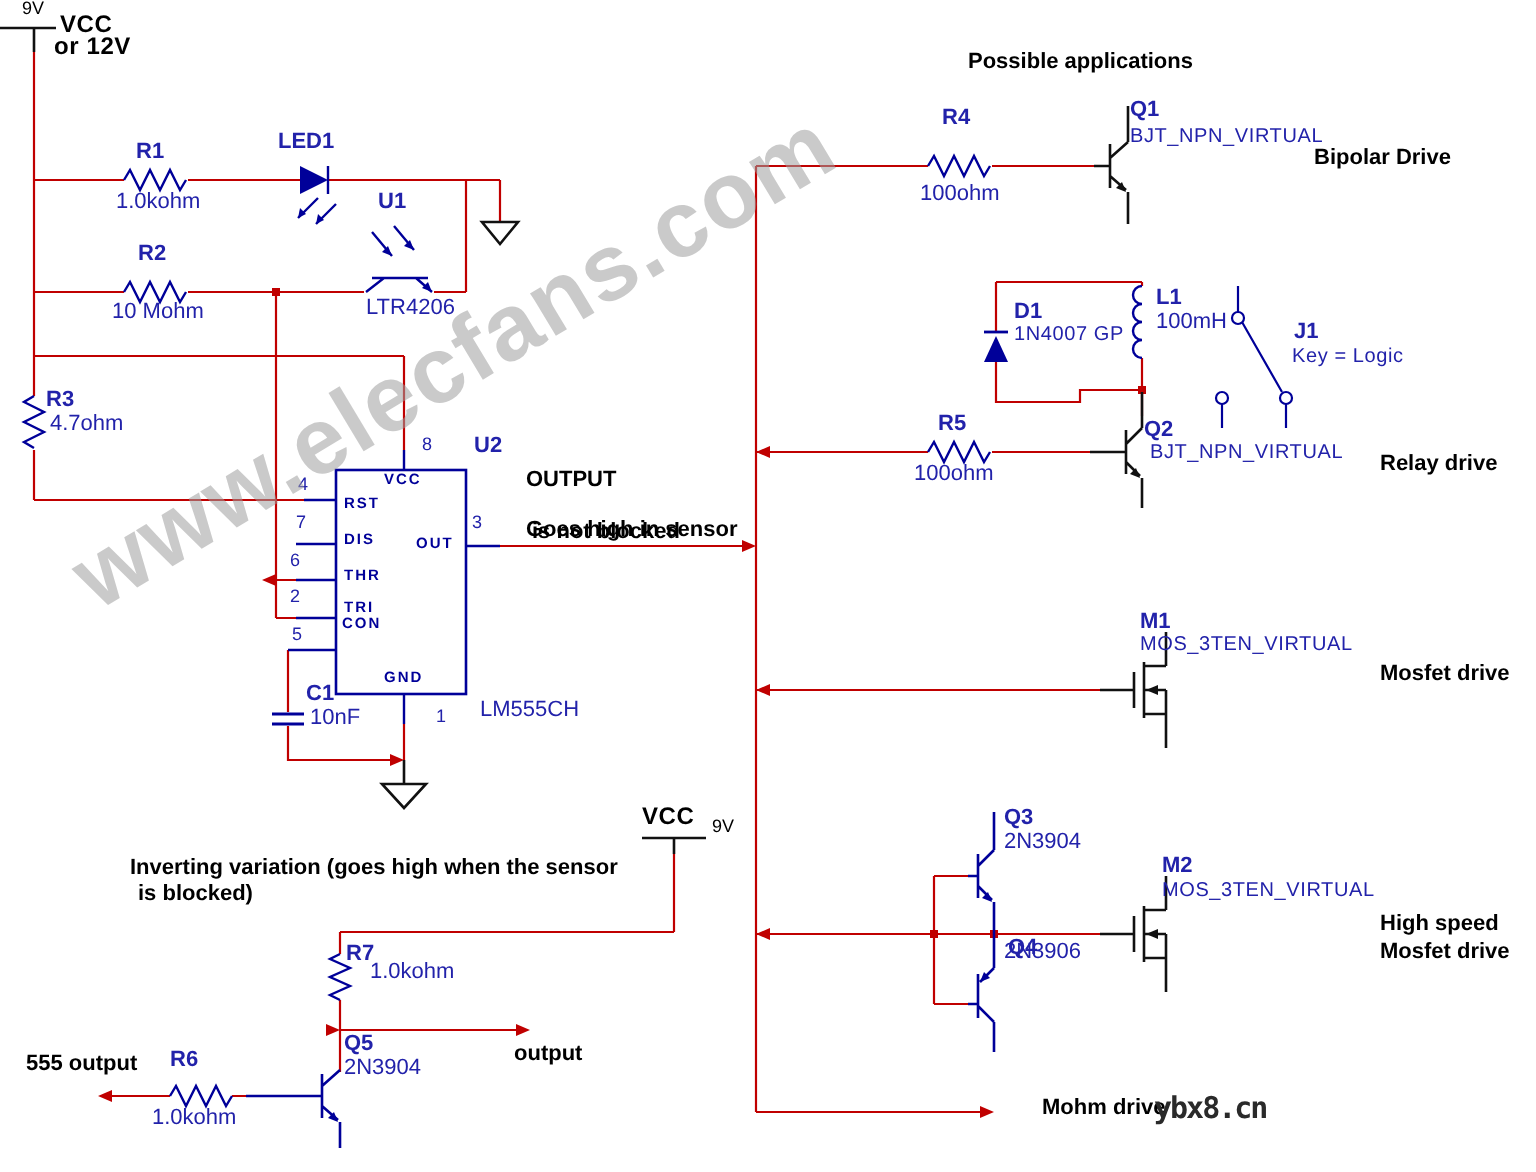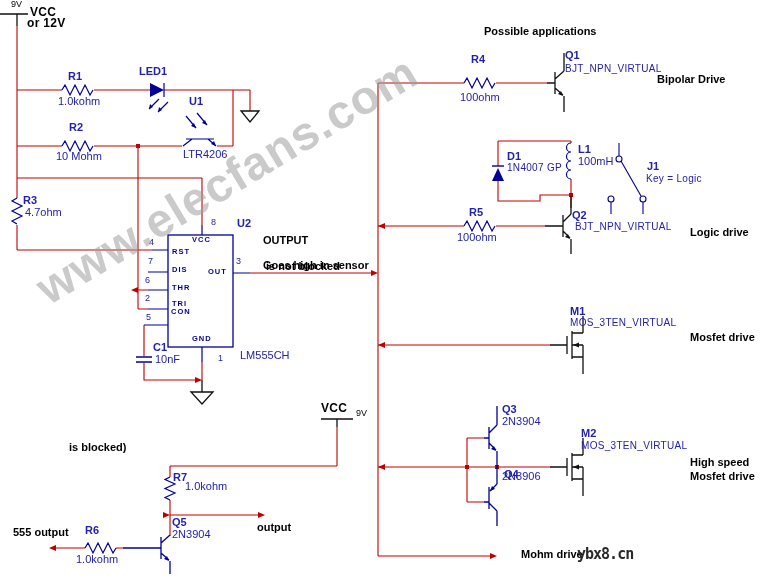--- a/index.html
+++ b/index.html
@@ -200,38 +200,39 @@
 <span class="lbl bl" style="left:507px;top:151px">D1</span>
 <span class="lbl bv10" style="left:507px;top:163px">1N4007 GP</span>
 <span class="lbl bl" style="left:578px;top:144px">L1</span>
 <span class="lbl bv" style="left:578px;top:156px">100mH</span>
 <span class="lbl bl" style="left:647px;top:161px">J1</span>
 <span class="lbl bv10" style="left:646px;top:174px">Key = Logic</span>
 <span class="lbl bl" style="left:469px;top:207px">R5</span>
 <span class="lbl bv" style="left:457px;top:232px">100ohm</span>
 <span class="lbl bl" style="left:572px;top:210px">Q2</span>
 <span class="lbl bv10" style="left:575px;top:222px">BJT_NPN_VIRTUAL</span>
-<span class="lbl t" style="left:690px;top:227px">Logic drive</span>
+<span class="lbl t" style="left:690px;top:227px">Relay drive</span>
 
 <span class="lbl bl" style="left:570px;top:306px">M1</span>
 <span class="lbl bv10" style="left:570px;top:318px">MOS_3TEN_VIRTUAL</span>
 <span class="lbl t" style="left:690px;top:332px">Mosfet drive</span>
 
 <span class="lbl bl" style="left:502px;top:404px">Q3</span>
 <span class="lbl bv" style="left:502px;top:416px">2N3904</span>
 <span class="lbl bl" style="left:504px;top:469px">Q4</span>
 <span class="lbl bv" style="left:502px;top:471px">2N3906</span>
 <span class="lbl bl" style="left:581px;top:428px">M2</span>
 <span class="lbl bv10" style="left:581px;top:441px">MOS_3TEN_VIRTUAL</span>
 <span class="lbl t" style="left:690px;top:457px">High speed</span>
 <span class="lbl t" style="left:690px;top:471px">Mosfet drive</span>
 
 <span class="lbl t" style="left:521px;top:549px">Mohm drive</span>
 <span class="lbl mono" style="left:577px;top:547px">ybx8.cn</span>
 
+<span class="lbl t" style="left:65px;top:429px">Inverting variation (goes high when the sensor</span>
 <span class="lbl t" style="left:69px;top:442px">is blocked)</span>
 <span class="lbl big" style="left:321px;top:402px">VCC</span>
 <span class="lbl ts" style="left:356px;top:409px">9V</span>
 
 <span class="lbl bl" style="left:173px;top:472px">R7</span>
 <span class="lbl bv" style="left:185px;top:481px">1.0kohm</span>
 <span class="lbl bl" style="left:172px;top:517px">Q5</span>
 <span class="lbl bv" style="left:172px;top:529px">2N3904</span>
 <span class="lbl t" style="left:13px;top:527px">555 output</span>
 <span class="lbl bl" style="left:85px;top:525px">R6</span>

